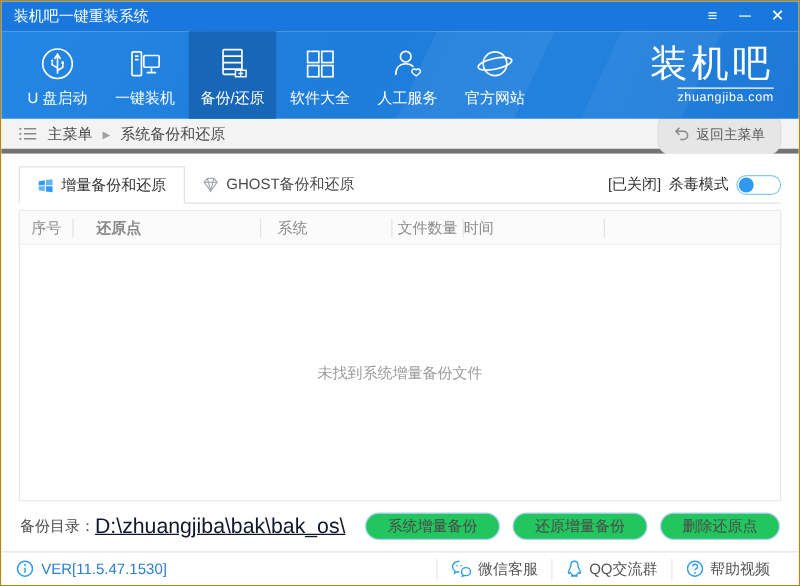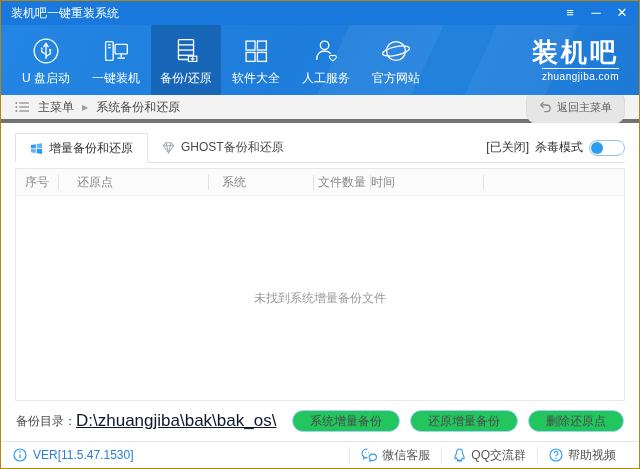--- a/index.html
+++ b/index.html
@@ -19,21 +19,21 @@
          background:linear-gradient(115deg,#2486e4 0%, #1e7cda 45%, #2282de 70%, #1e78d6 100%); position:relative; }
   .nav::before { content:""; position:absolute; inset:0;
          background:linear-gradient(115deg, transparent 52%, rgba(255,255,255,.06) 52%, rgba(255,255,255,.06) 66%, transparent 66%, transparent 74%, rgba(255,255,255,.05) 74%, rgba(255,255,255,.05) 86%, transparent 86%); pointer-events:none; }
   .nav-item { width:70px; display:flex; flex-direction:column; align-items:center; justify-content:center; color:#fff; cursor:pointer; position:relative; z-index:1; }
   .nav-item.active { background:#1766b8; }
   .nav-icon { width:34px; height:34px; display:block; }
   .nav-icon svg { width:34px; height:34px; display:block; }
   .nav-label { font-size:12px; margin-top:2px; white-space:nowrap; }
   .nav .flex { flex:1; }
   .logo { display:flex; flex-direction:column; align-items:flex-end; justify-content:center; margin-right:20px; color:#fff; z-index:1; }
-  .logo-text { font-size:26px; font-weight:bold; letter-spacing:3px; line-height:1; }
+  .logo-text { font-size:30px; font-weight:normal; letter-spacing:3px; line-height:1; }
   .logo-domain { font-size:10px; border-top:1px solid #fff; padding-top:2px; margin-top:3px; letter-spacing:.5px; }
 
   
   .breadcrumb { height:28px; flex:0 0 auto; background:#f3f3f3; border-bottom:4px solid #737373; display:flex; align-items:center; padding:0 14px; }
   .crumb-icon { display:flex; margin-right:8px; }
   .crumb { font-size:12px; color:#4a4a4a; }
   .crumb.root { cursor:pointer; }
   .crumb-sep { font-size:8px; color:#a0a0a0; margin:0 8px; }
   .breadcrumb .spacer { flex:1; }
   .back-btn { height:34px; background:#e6e6e6; border:1px solid #dcdcdc; border-radius:11px; display:flex; align-items:center; gap:5px; padding:0 12px; font-size:11px; color:#5a5a5a; cursor:pointer; }
@@ -48,21 +48,21 @@
   .av-status { font-size:12px; color:#333; }
   .av-label { font-size:12px; color:#333; }
   .toggle { width:36px; height:16px; border:1px solid #8cc7f3; border-radius:9px; background:#fff; position:relative; cursor:pointer; }
   .toggle .knob { position:absolute; left:1px; top:1px; width:12px; height:12px; border-radius:50%; background:#2e9bf0; }
 
   
   .panel { margin:5px 14px 0 14px; height:233px; border:1px solid #e9e9e9; display:flex; flex-direction:column; }
   .thead { height:27px; flex:0 0 auto; background:#fbfbfb; border-bottom:1px solid #f0f0f0; display:flex; align-items:center; }
   .th { font-size:12px; color:#8a8a8a; height:15px; line-height:15px; border-right:1px solid #e3e3e3; }
   .th.c-index { width:43px; padding-left:9px; }
-  .th.c-restore { width:150px; padding-left:18px; }
+  .th.c-restore { width:150px; padding-left:18px;font-weight:bold; }
   .th.c-system { width:105px; padding-left:13px; }
   .th.c-count { width:57px; text-align:center; }
   .th.c-time { width:113px; text-align:left; }
   .th.c-fill { flex:1; border-right:none; }
   .tbody { flex:1; display:flex; align-items:center; justify-content:center; }
   .empty-msg { font-size:12px; color:#9b9b9b; }
 
   
   .bottomrow { flex:1; display:flex; align-items:center; padding:0 15px; }
   .dir-label { font-size:12px; color:#4a4a4a; }

